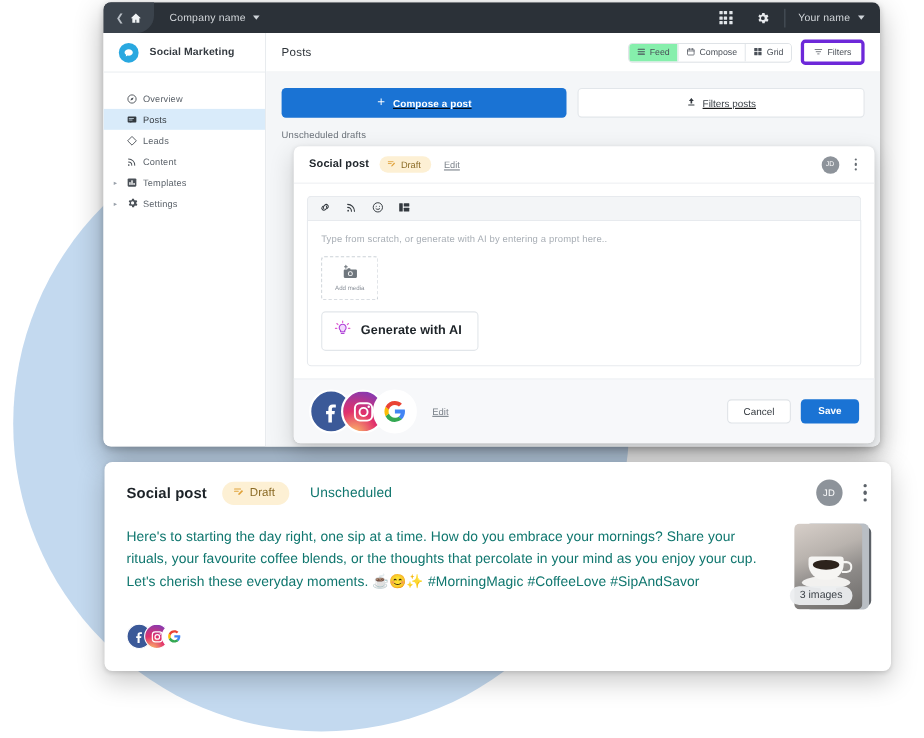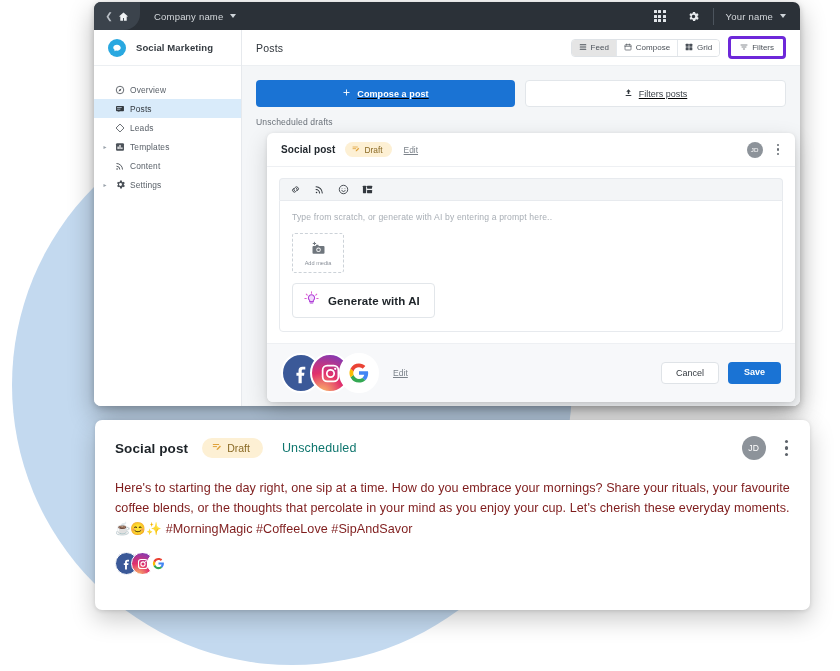--- a/index.html
+++ b/index.html
@@ -76,21 +76,21 @@
   .nav-item.active .nav-label { color:#33393f; }
 
   
   .main { flex:1; background:#fff; }
   .main-head { height:36px; display:flex; align-items:center; padding:0 14px;
                border-bottom:1px solid #eceff2; }
   .main-title { font-size:10.5px; color:#2f353b; letter-spacing:.2px; }
   .view-switch { margin-left:auto; display:flex; align-items:center; gap:8px; }
   .seg { display:flex; border:1px solid #dfe3e7; border-radius:4px; overflow:hidden; }
   .seg-btn { display:flex;align-items:center;gap:4px; padding:3px 7px; font-size:8px; color:#4a5058; background:#fff; }
-  .seg-btn.on { background:#e5e5e5; }
+  .seg-btn.on { background:#86efac; }
   .seg-btn + .seg-btn { border-left:1px solid #e4e8ec; }
   .pill-btn { display:flex;align-items:center;gap:4px; padding:3.5px 9px; font-size:8px; color:#4a5058;
               border:3px solid #6d28d9; border-radius:4px; background:#fff; }
 
   .main-pane { background:#f4f6f8; height:340px; padding:14px; }
 
   .actions { display:flex; gap:10px;text-decoration:underline; }
   .act { flex:1; height:27px; border-radius:4px; display:flex;align-items:center;justify-content:center;gap:6px;
          font-size:9px; }
   .act.primary { background:#1a73d4; color:#fff; font-weight:600; letter-spacing:.1px;}
@@ -152,21 +152,21 @@
               background:#fdf0d4; border-radius:13px; padding:4px 13px 4px 10px;
               font-size:10.5px; color:#8a6a25; }
   .pc-sched { margin-left:19px; font-size:12.5px; color:#0f766e; letter-spacing:.15px; }
   .pc-head-right { margin-left:auto; display:flex; align-items:center; gap:17px; }
   .pc-avatar { width:24px;height:24px;border-radius:50%;background:#8d939a;color:#fff;
                font-size:8.6px; display:flex;align-items:center;justify-content:center; letter-spacing:.2px;}
   .pc-kebab i { width:3.4px;height:3.4px;border-radius:50%;background:#5c6269;display:block; }
   .pc-kebab { display:flex;flex-direction:column;gap:3px; padding:2px; }
 
   .pc-body { display:flex; padding:0 20px; }
-  .pc-text { flex:1; font-size:12.6px; line-height:1.62; color:#7f1d1d; letter-spacing:.05px; padding-top:2px; }
+  .pc-text { flex:1; font-size:12.6px; line-height:1.62; color:#0f766e; letter-spacing:.05px; padding-top:2px; }
   .pc-media { position:relative; width:68px; margin-left:14px; flex:0 0 68px; }
   .thumb-stack { position:absolute; right:0; top:0; width:58px; height:78px; border-radius:5px;
                  background:#b9bec4; }
   .thumb-stack.s2 { right:-2px; top:3px; width:58px; height:72px; background:#5c6167; }
   .thumb {
     position:relative; width:62px; height:78px; border-radius:5px; overflow:hidden;
     background:
       radial-gradient(ellipse at 50% 72%, #ffffff 0 16%, rgba(255,255,255,0) 17%),
       linear-gradient(160deg,#d7cfc9 0%, #b9b3ae 35%, #8e8b89 60%, #6d6b69 100%);
   }
@@ -276,43 +276,43 @@
             <span class="nav-arrow"></span>
             <span class="nav-ico">
               <svg width="10" height="10" viewBox="0 0 24 24" fill="none" stroke="#4b5158" stroke-width="2">
                   <path d="M12 2.5l9.5 9.5L12 21.5 2.5 12z"></path>
                 </svg>
             </span>
             <span class="nav-label">Leads</span>
           </div>
 
           <div class="nav-item">
+            <span class="nav-arrow"></span>
+            <span class="nav-ico">
+              <svg width="10" height="10" viewBox="0 0 24 24" fill="none" stroke="#4b5158" stroke-width="2.2" stroke-linecap="round">
+                  <path d="M5 19.5a0 0 0 1 0 0-.1"></path>
+                  <circle cx="5" cy="19" r="1.6" fill="#4b5158" stroke="none"></circle>
+                  <path d="M4.5 12.5a7 7 0 0 1 7 7"></path>
+                  <path d="M4.5 6a13.5 13.5 0 0 1 13.5 13.5"></path>
+                </svg>
+            </span>
+            <span class="nav-label">Content</span>
+          </div>
+
+          <div class="nav-item">
             <span class="nav-arrow">▸</span>
             <span class="nav-ico">
               <svg width="10" height="10" viewBox="0 0 24 24" fill="#4b5158">
                   <rect x="2.5" y="3" width="19" height="18" rx="2.5"></rect>
                   <rect x="6" y="11" width="3" height="6" fill="#fff"></rect>
                   <rect x="10.5" y="7" width="3" height="10" fill="#fff"></rect>
                   <rect x="15" y="13" width="3" height="4" fill="#fff"></rect>
                 </svg>
             </span>
             <span class="nav-label">Templates</span>
-          </div>
-
-          <div class="nav-item">
-            <span class="nav-arrow"></span>
-            <span class="nav-ico">
-              <svg width="10" height="10" viewBox="0 0 24 24" fill="none" stroke="#4b5158" stroke-width="2.2" stroke-linecap="round">
-                  <path d="M5 19.5a0 0 0 1 0 0-.1"></path>
-                  <circle cx="5" cy="19" r="1.6" fill="#4b5158" stroke="none"></circle>
-                  <path d="M4.5 12.5a7 7 0 0 1 7 7"></path>
-                  <path d="M4.5 6a13.5 13.5 0 0 1 13.5 13.5"></path>
-                </svg>
-            </span>
-            <span class="nav-label">Content</span>
           </div>
 
           <div class="nav-item">
             <span class="nav-arrow">▸</span>
             <span class="nav-ico">
               <svg width="11" height="11" viewBox="0 0 24 24" fill="#4b5158">
                   <path d="M19.4 13a7.6 7.6 0 0 0 0-2l2-1.6-2-3.4-2.4 1a7.6 7.6 0 0 0-1.7-1l-.4-2.5h-4l-.4 2.5c-.6.2-1.2.6-1.7 1l-2.4-1-2 3.4L6.6 11a7.6 7.6 0 0 0 0 2l-2 1.6 2 3.4 2.4-1c.5.4 1.1.8 1.7 1l.4 2.5h4l.4-2.5c.6-.2 1.2-.6 1.7-1l2.4 1 2-3.4zM12 15.2A3.2 3.2 0 1 1 12 8.8a3.2 3.2 0 0 1 0 6.4z"></path>
                 </svg>
             </span>
             <span class="nav-label">Settings</span>
@@ -523,20 +523,30 @@
         <span class="pc-kebab">
             <i></i>
             <i></i>
             <i></i>
           </span>
       </span>
     </div>
 
     <div class="pc-body">
       <div class="pc-text">Here's to starting the day right, one sip at a time. How do you embrace your mornings? Share your rituals, your favourite coffee blends, or the thoughts that percolate in your mind as you enjoy your cup. Let's cherish these everyday moments. ☕😊✨ #MorningMagic #CoffeeLove #SipAndSavor</div>
+      <div class="pc-media">
+        <div class="thumb-stack s2"></div>
+        <div class="thumb-stack"></div>
+        <div class="thumb">
+          <span class="handle"></span>
+          <span class="saucer"></span>
+          <span class="cupbody"></span>
+        </div>
+        <span class="badge-imgs">3 images</span>
+      </div>
     </div>
 
     <div class="pc-socials">
       <span class="soc-sm" style="width:23px;height:23px;background:#3b5998;">
         <svg width="13" height="13" viewBox="0 0 24 24" fill="#fff">
             <path d="M14.6 8.2h2.1V5.3c-.4-.05-1.6-.17-3-.17-3 0-4.4 1.7-4.4 4.3v2.2H7v3.3h2.3v8.2h3.5v-8.2h2.5l.45-3.3h-2.95V9.8c0-1 .3-1.6 1.8-1.6z"></path>
           </svg>
       </span>
       <span class="soc-sm" style="width:23px;height:23px;background:radial-gradient(circle at 28% 108%, #fdc468 0%, #e1306c 45%, #c13584 62%, #833ab4 88%);">
         <svg width="12" height="12" viewBox="0 0 24 24" fill="none" stroke="#fff" stroke-width="2.2">

